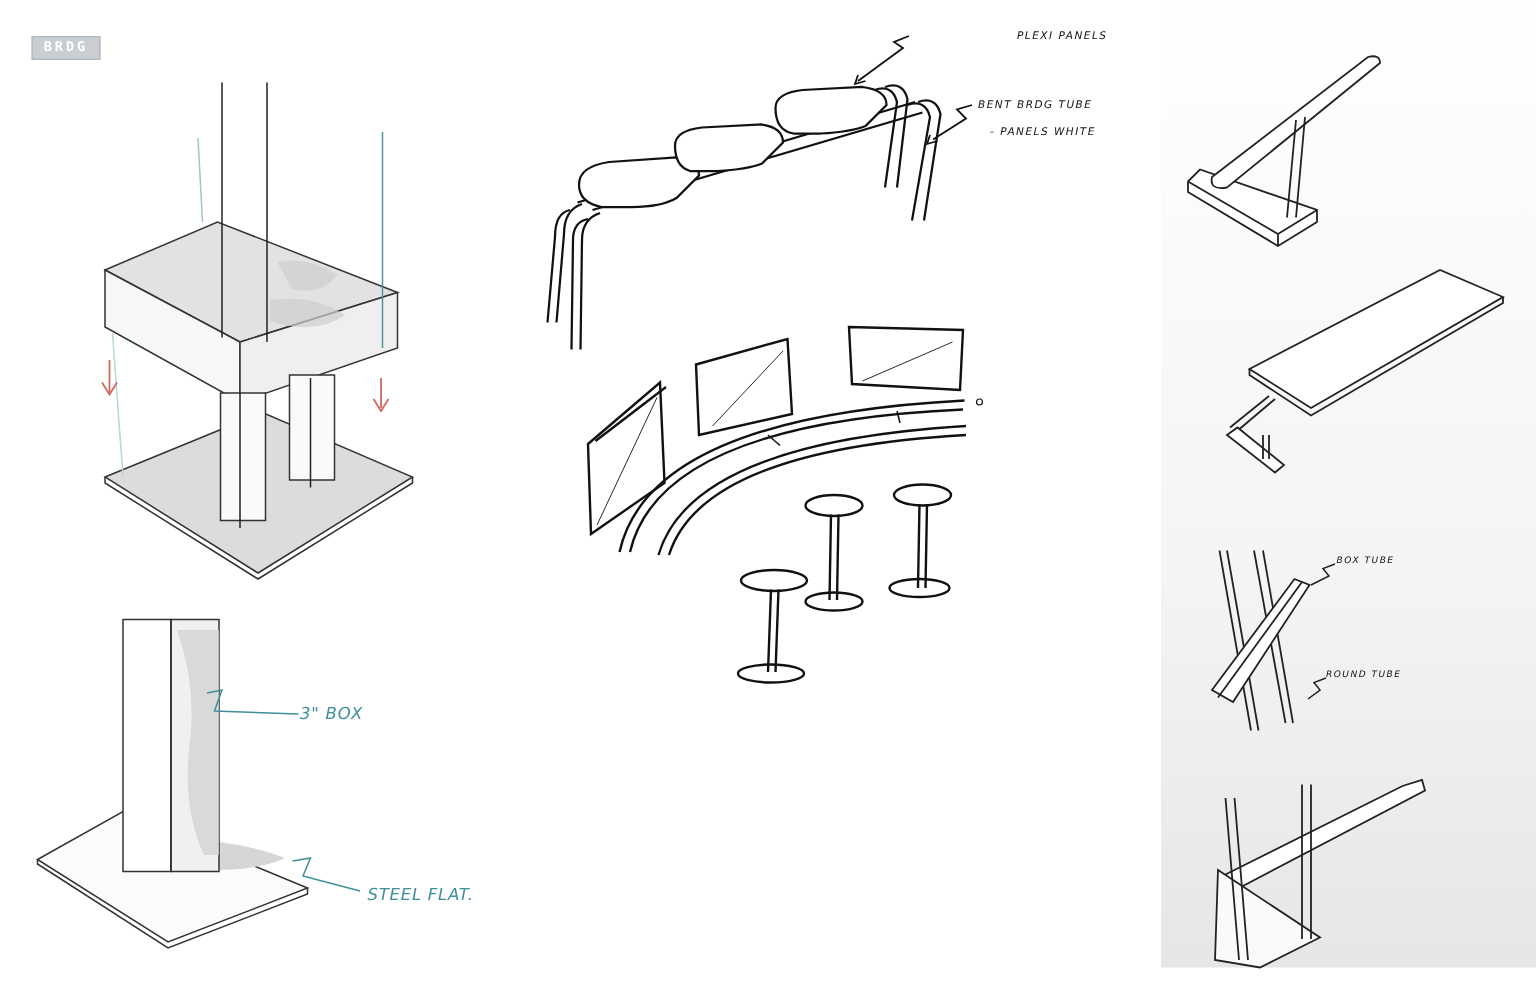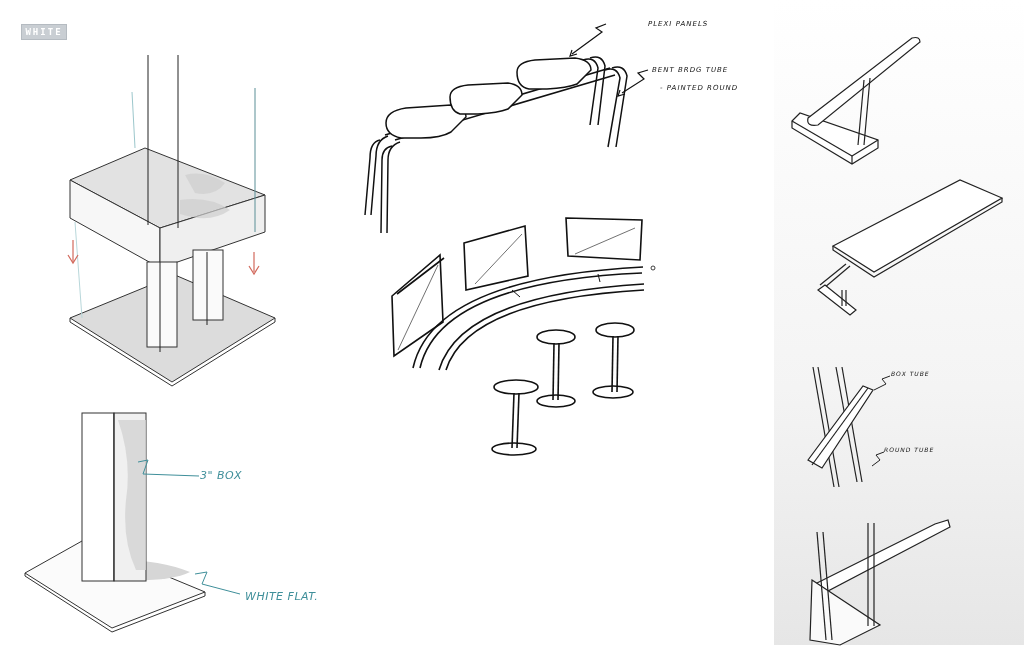--- a/index.html
+++ b/index.html
@@ -11,21 +11,21 @@
       letter-spacing: 2px; text-align: center; line-height: 14px;
     }
     .note { position: absolute; font-family: "DejaVu Sans", sans-serif; color: #111; white-space: nowrap; }
     .note.small { font-size: 7px; letter-spacing: 1px; font-style: italic; }
     .note.teal { color: #3f8f9a; font-size: 11px; font-style: italic; letter-spacing: 0.5px; }
     svg { position: absolute; left: 0; top: 0; }
   </style>
 </head>
 <body>
 
-<div class="logo">WHITE</div>
+<div class="logo">BRDG</div>
 
 <svg width="1024" height="663" viewBox="0 0 1024 663">
   <defs>
     <linearGradient id="rpGrad" x1="0" y1="0" x2="0" y2="1">
       <stop offset="0" stop-color="#ffffff"></stop>
       <stop offset="0.6" stop-color="#f4f4f4"></stop>
       <stop offset="1" stop-color="#e6e6e6"></stop>
     </linearGradient>
   </defs>
 
@@ -167,21 +167,21 @@
     <line x1="823" y1="532" x2="832" y2="640"></line>
     <line x1="868" y1="523" x2="868" y2="626"></line>
     <line x1="874" y1="523" x2="874" y2="626"></line>
   </g>
   <g stroke="#222" stroke-width="1" fill="none">
     <path d="M890,376 l-8,3 l4,5 l-12,6"></path>
     <path d="M884,452 l-8,3 l4,5 l-8,6"></path>
   </g>
 </svg>
 
-<div class="note small" style="left:612px; top:20px;padding-left:36px;">PLEXI PANELS</div>
+<div class="note small" style="left:642px; top:20px;padding-left:36px;">PLEXI PANELS</div>
 <div class="note small" style="left:652px; top:66px;">BENT BRDG TUBE</div>
-<div class="note small" style="left:660px; top:84px;">- PAINTED ROUND</div>
+<div class="note small" style="left:660px; top:84px;">- PANELS WHITE</div>
 
 <div class="note teal" style="left:200px; top:469px;">3" BOX</div>
-<div class="note teal" style="left:245px; top:590px;">WHITE FLAT.</div>
+<div class="note teal" style="left:245px; top:590px;">STEEL FLAT.</div>
 
 <div class="note small" style="left:891px; top:370px; font-size:6px;">BOX TUBE</div>
 <div class="note small" style="left:884px; top:446px; font-size:6px;">ROUND TUBE</div>
 
 </body></html>

